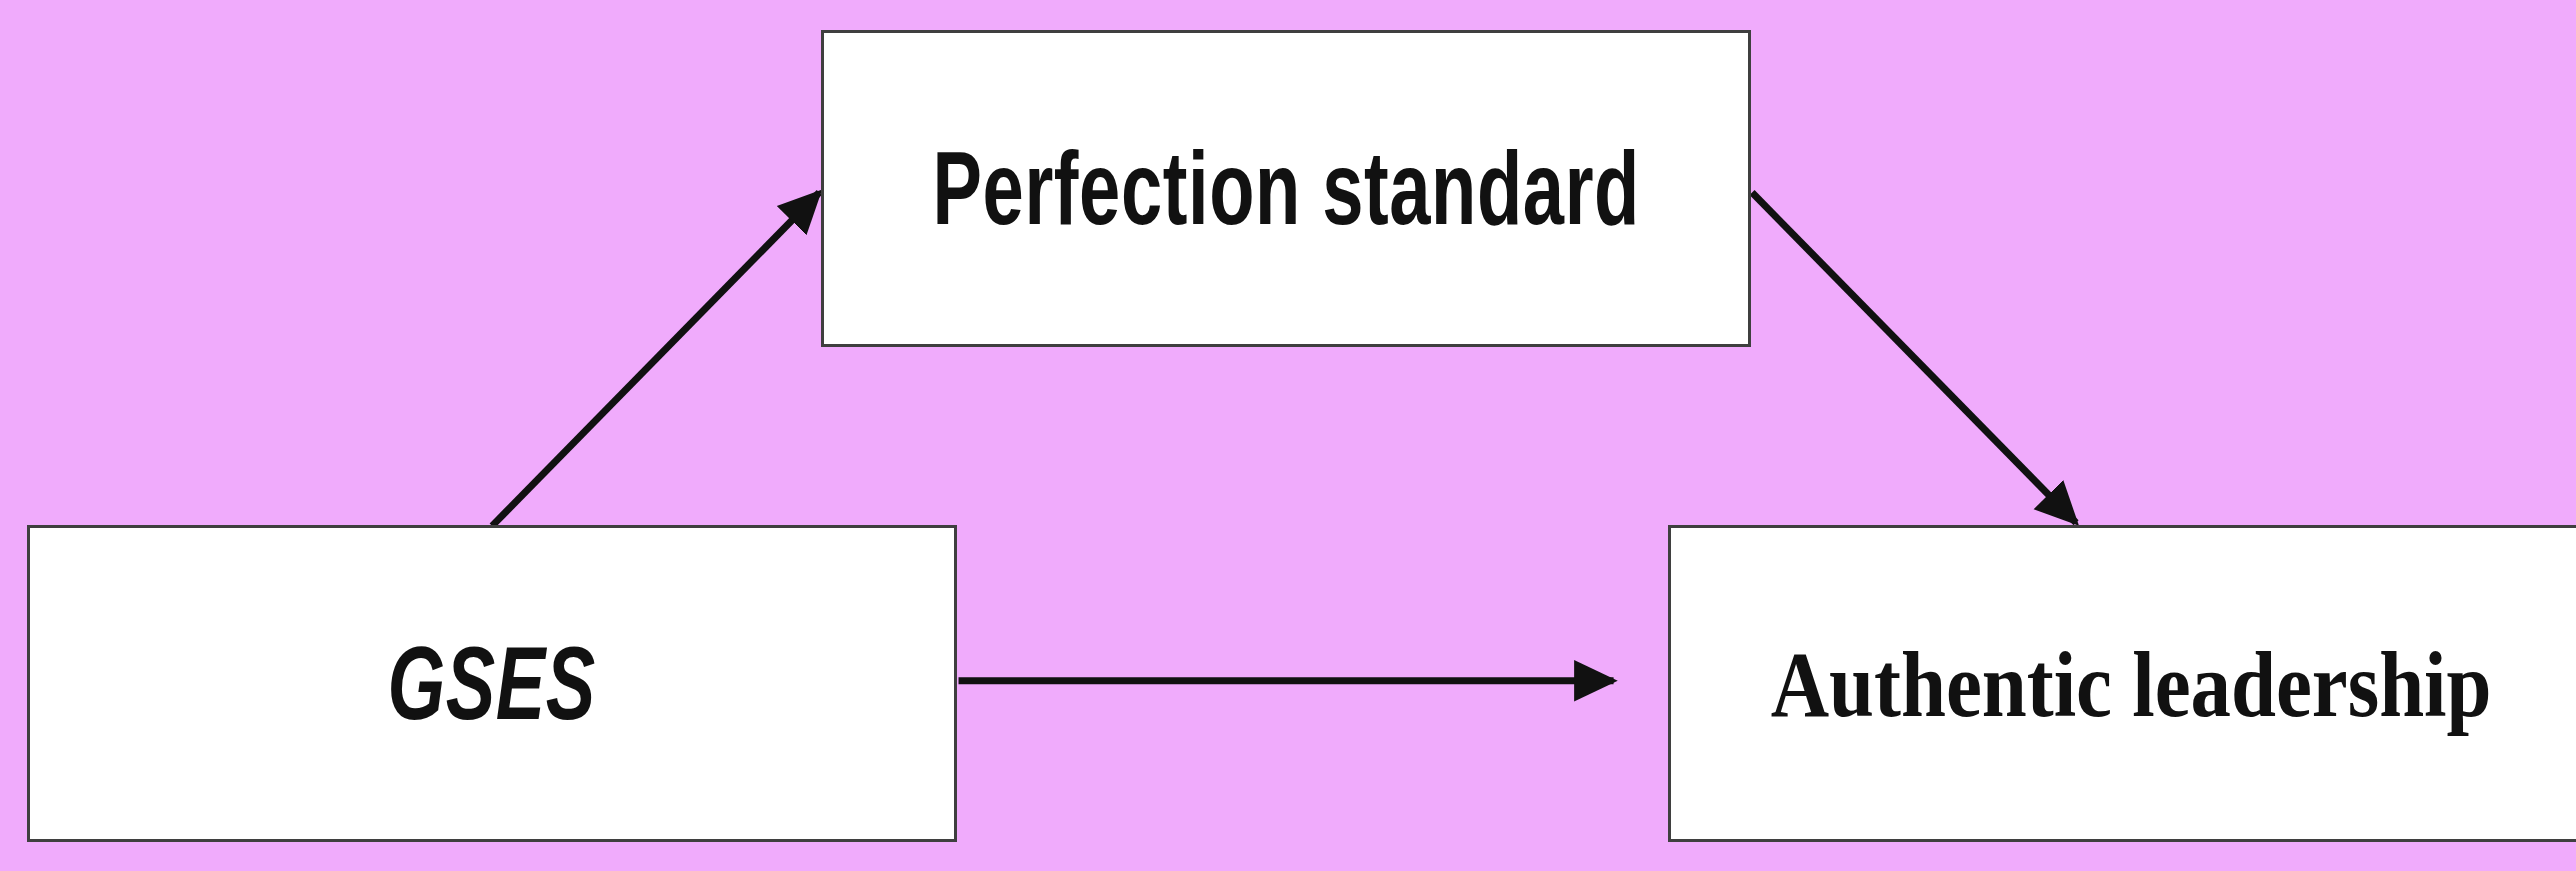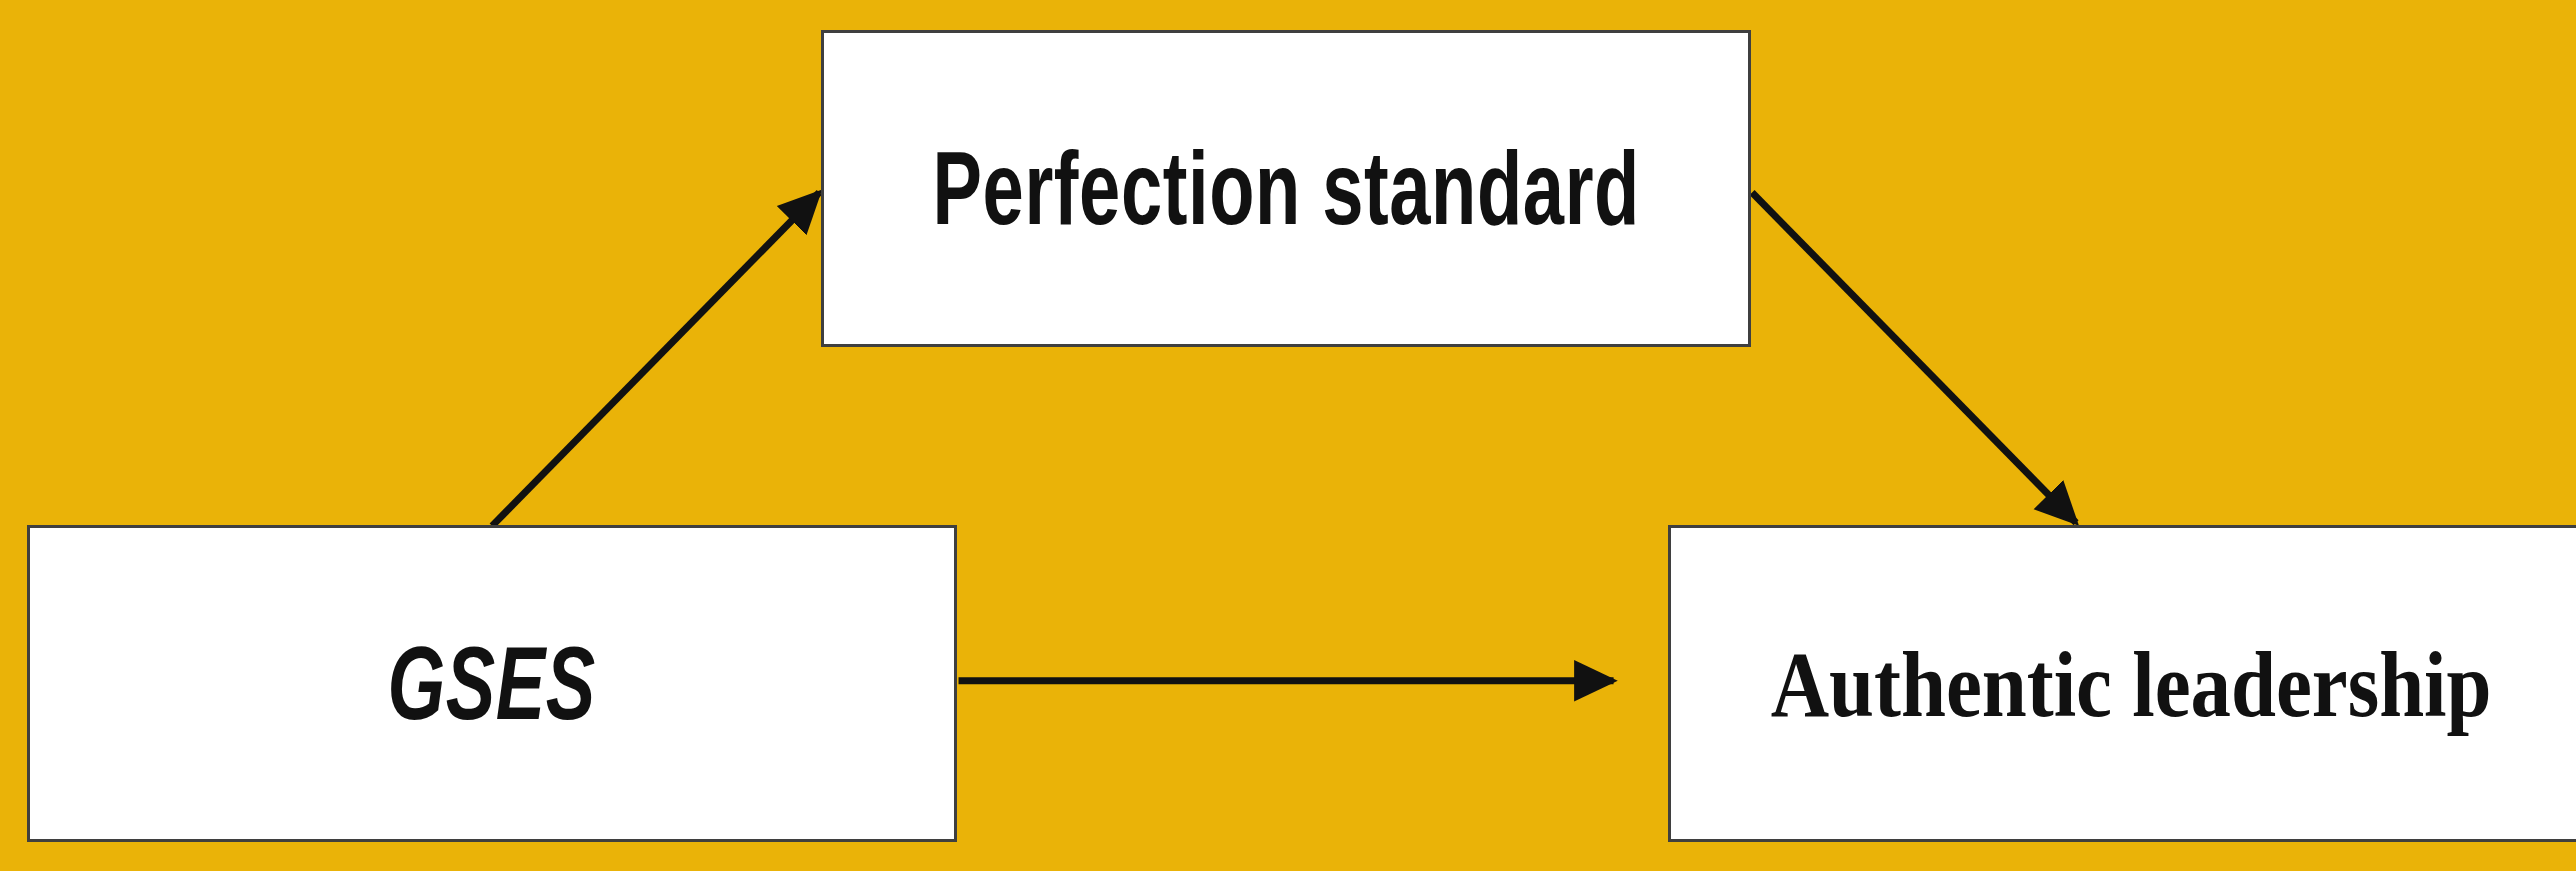--- a/index.html
+++ b/index.html
@@ -75,21 +75,21 @@
     left: 0;
     top: 0;
     width: 2576px;
     height: 871px;
     pointer-events: none;
   }
 </style>
 </head>
 <body>
 
-<div id="canvas" style="background: #eab308;">
+<div id="canvas" style="background: #f0abfc;">
 
   <svg id="edges" viewBox="0 0 3290 1113" xmlns="http://www.w3.org/2000/svg">
     <defs>
       <marker id="arrowhead" markerWidth="7" markerHeight="7" refX="5.6" refY="3.5" orient="auto" markerUnits="strokeWidth">
         <path d="M0,0.55 L6.2,3.5 L0,6.45 Z" fill="#111111"></path>
       </marker>
     </defs>
 
     <line id="edge-0" stroke="#111111" stroke-width="9" marker-end="url(#arrowhead)" x1="628" y1="672" x2="1046" y2="246"></line>
 

